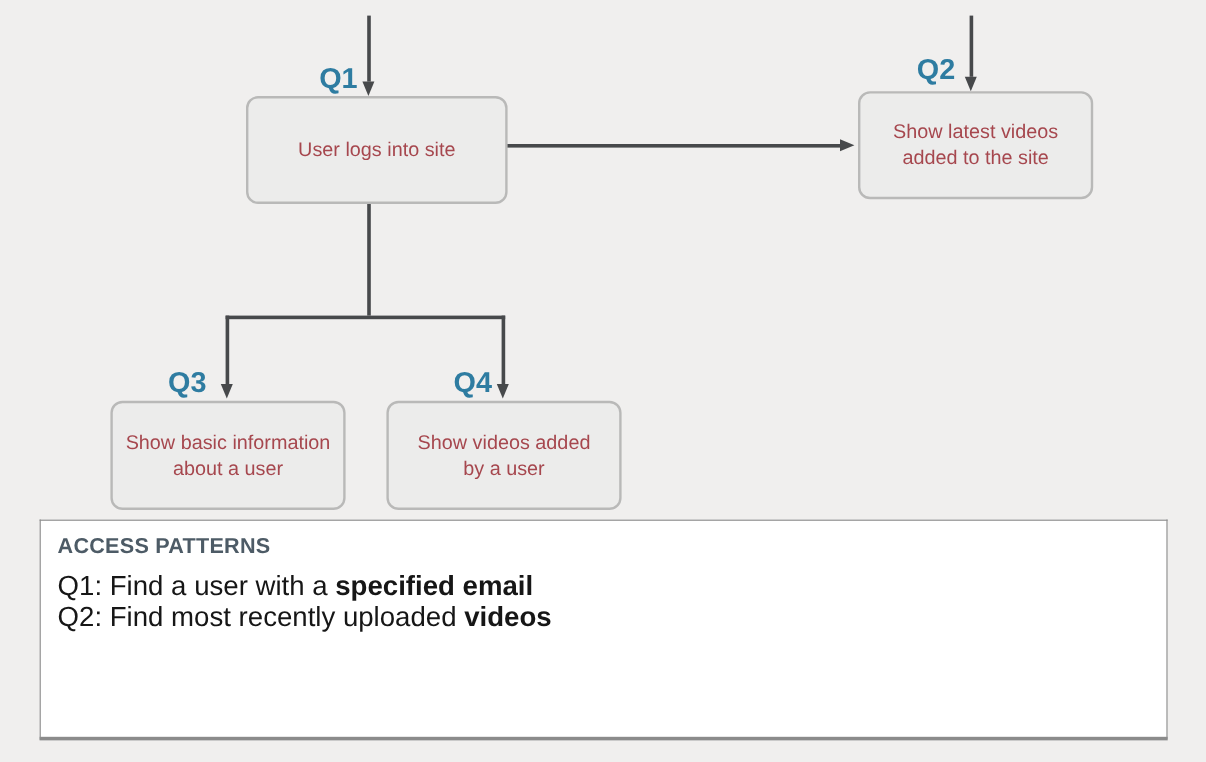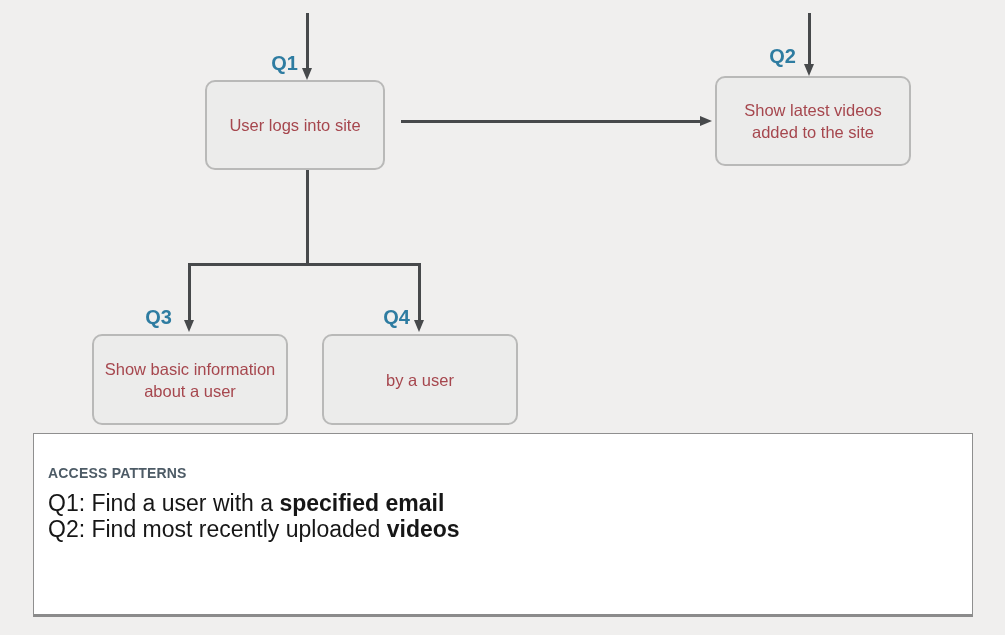--- a/index.html
+++ b/index.html
@@ -24,31 +24,31 @@
     display: flex;
     flex-direction: column;
     align-items: center;
     justify-content: center;
     text-align: center;
     color: #a6474e;
     font-size: 16.5px;
     line-height: 22px;
     box-sizing: border-box;
   }
-  #node-q1 { left: 205px; top: 80px;  width: 180px; height: 90px; }
+  #node-q1 { left: 205px; top: 80px;  width: 218px; height: 90px; }
   #node-q2 { left: 715px; top: 76px;  width: 196px; height: 90px; }
   #node-q3 { left: 92px;  top: 334px; width: 196px; height: 91px; }
   #node-q4 { left: 322px; top: 334px; width: 196px; height: 91px; }
 
   
   .qlabel {
     position: absolute;
     width: 44px;
     text-align: right;
-    font-size: 20px;
+    font-size: 24px;
     font-weight: bold;
     color: #2e7ca1;
   }
   #label-q1 { left: 254px; top: 52px;  }
   #label-q2 { left: 752px; top: 45px;  }
   #label-q3 { left: 128px; top: 306px; }
   #label-q4 { left: 366px; top: 306px; }
 
   
   .vline, .hline { position: absolute; background: #47494b; }
@@ -88,26 +88,25 @@
     position: absolute;
     left: 33px; top: 433px;
     width: 940px; height: 184px;
     background: #ffffff;
     border: 1px solid #8f8f8f;
     border-bottom: 3px solid #8b8b8b;
     box-sizing: border-box;
     padding: 11px 14px;
   }
   #access-title {
-    font-size: 14px;
+    font-size: 18px;
     font-weight: bold;
     color: #4d5b66;
     letter-spacing: 0.2px;
     margin-bottom: 9px;
-    margin-top: 20px;
   }
   .ap-line {
     font-size: 23px;
     line-height: 26px;
     color: #161616;
     white-space: nowrap;
   }
 </style>
 </head>
 <body>
@@ -143,20 +142,21 @@
     <span>Show latest videos</span>
     <span>added to the site</span>
   </div>
 
   <div class="node" id="node-q3">
     <span>Show basic information</span>
     <span>about a user</span>
   </div>
 
   <div class="node" id="node-q4">
+    <span>Show videos added</span>
     <span>by a user</span>
   </div>
 
   <div id="access-panel">
     <div id="access-title">ACCESS PATTERNS</div>
     <div class="ap-line"><span>Q1: Find a user with a </span><b>specified email</b></div>
     <div class="ap-line"><span>Q2: Find most recently uploaded </span><b>videos</b></div>
   </div>
 
 </div>

